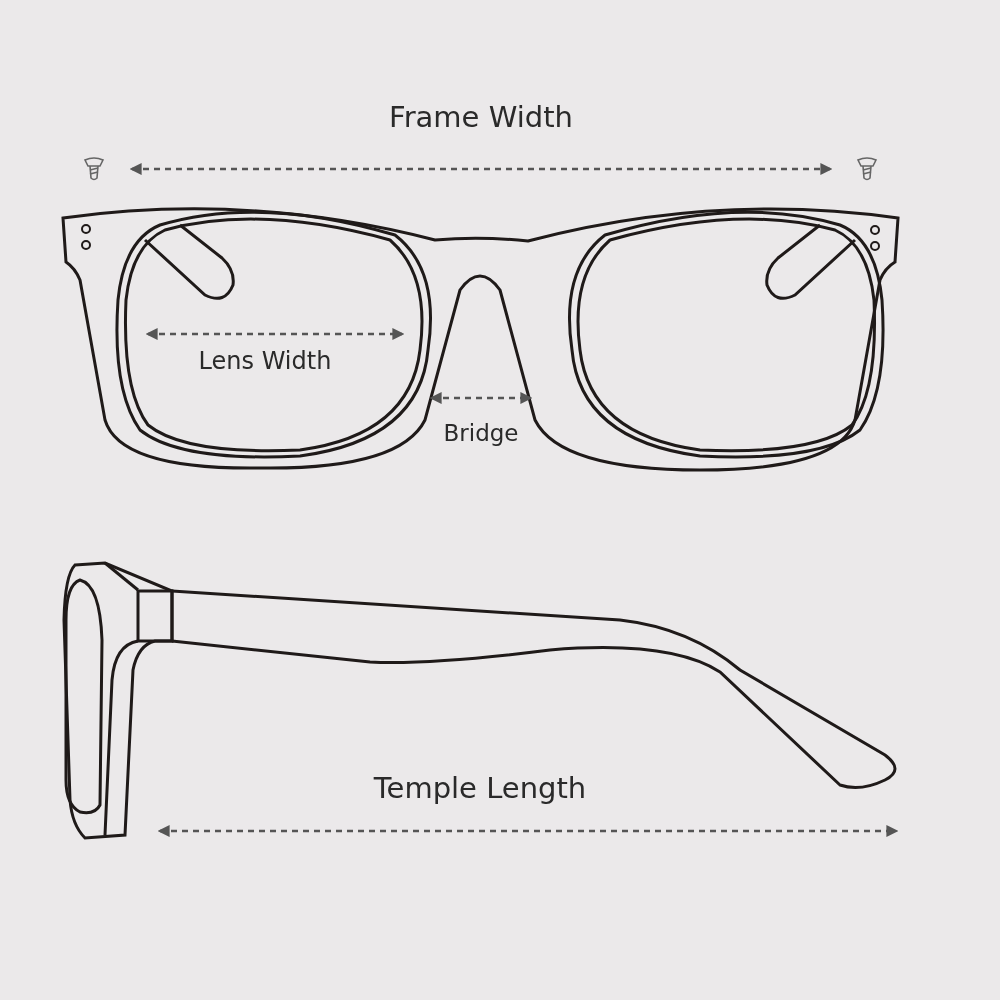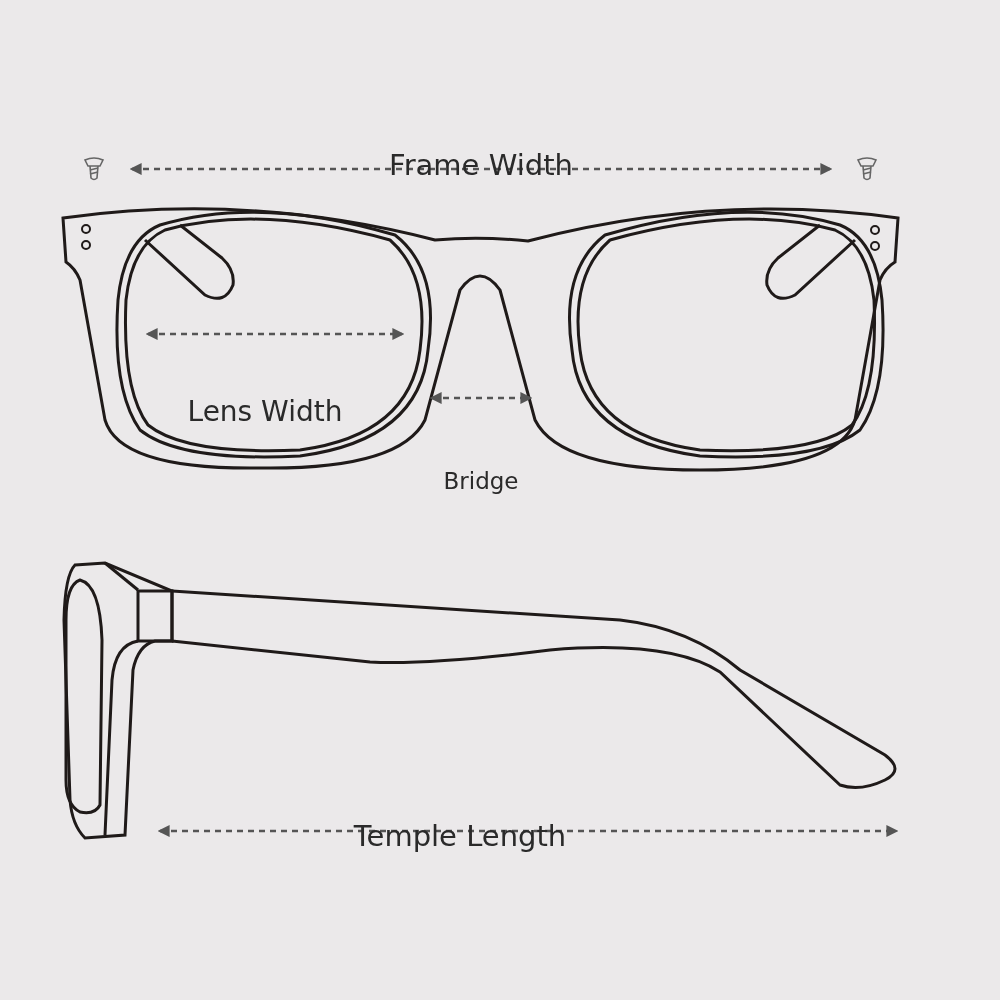--- a/index.html
+++ b/index.html
@@ -1,22 +1,22 @@
 <!DOCTYPE html>
 <html><head>
 <meta charset="utf-8">
 <style>
   html,body{margin:0;padding:0;}
   body{width:1000px;height:1000px;background:#ebe9ea;position:relative;overflow:hidden;font-family:"DejaVu Sans","Liberation Sans",sans-serif;}
   svg{position:absolute;left:0;top:0;}
-  .lbl{position:absolute;color:#2a2a2a;white-space:nowrap;transform:translateX(-50%);margin-top:48px;}
+  .lbl{position:absolute;color:#2a2a2a;white-space:nowrap;transform:translateX(-50%);}
   .l-frame{left:481px;top:100px;font-size:29px;}
-  .l-lens{left:265px;top:347px;font-size:28px;}
+  .l-lens{left:265px;top:347px;font-size:24px;}
   .l-bridge{left:481px;top:420px;font-size:23px;}
-  .l-temple{left:460px;top:771px;font-size:29px;}
+  .l-temple{left:480px;top:771px;font-size:29px;}
 </style>
 </head>
 <body>
 
 <svg width="1000" height="1000" viewBox="0 0 1000 1000">
   <defs>
     <marker id="ah" viewBox="0 0 10 10" refX="8" refY="5" markerWidth="12" markerHeight="12" orient="auto-start-reverse" markerUnits="userSpaceOnUse">
       <path d="M0,0 L10,5 L0,10 z" fill="#555"></path>
     </marker>
   </defs>

